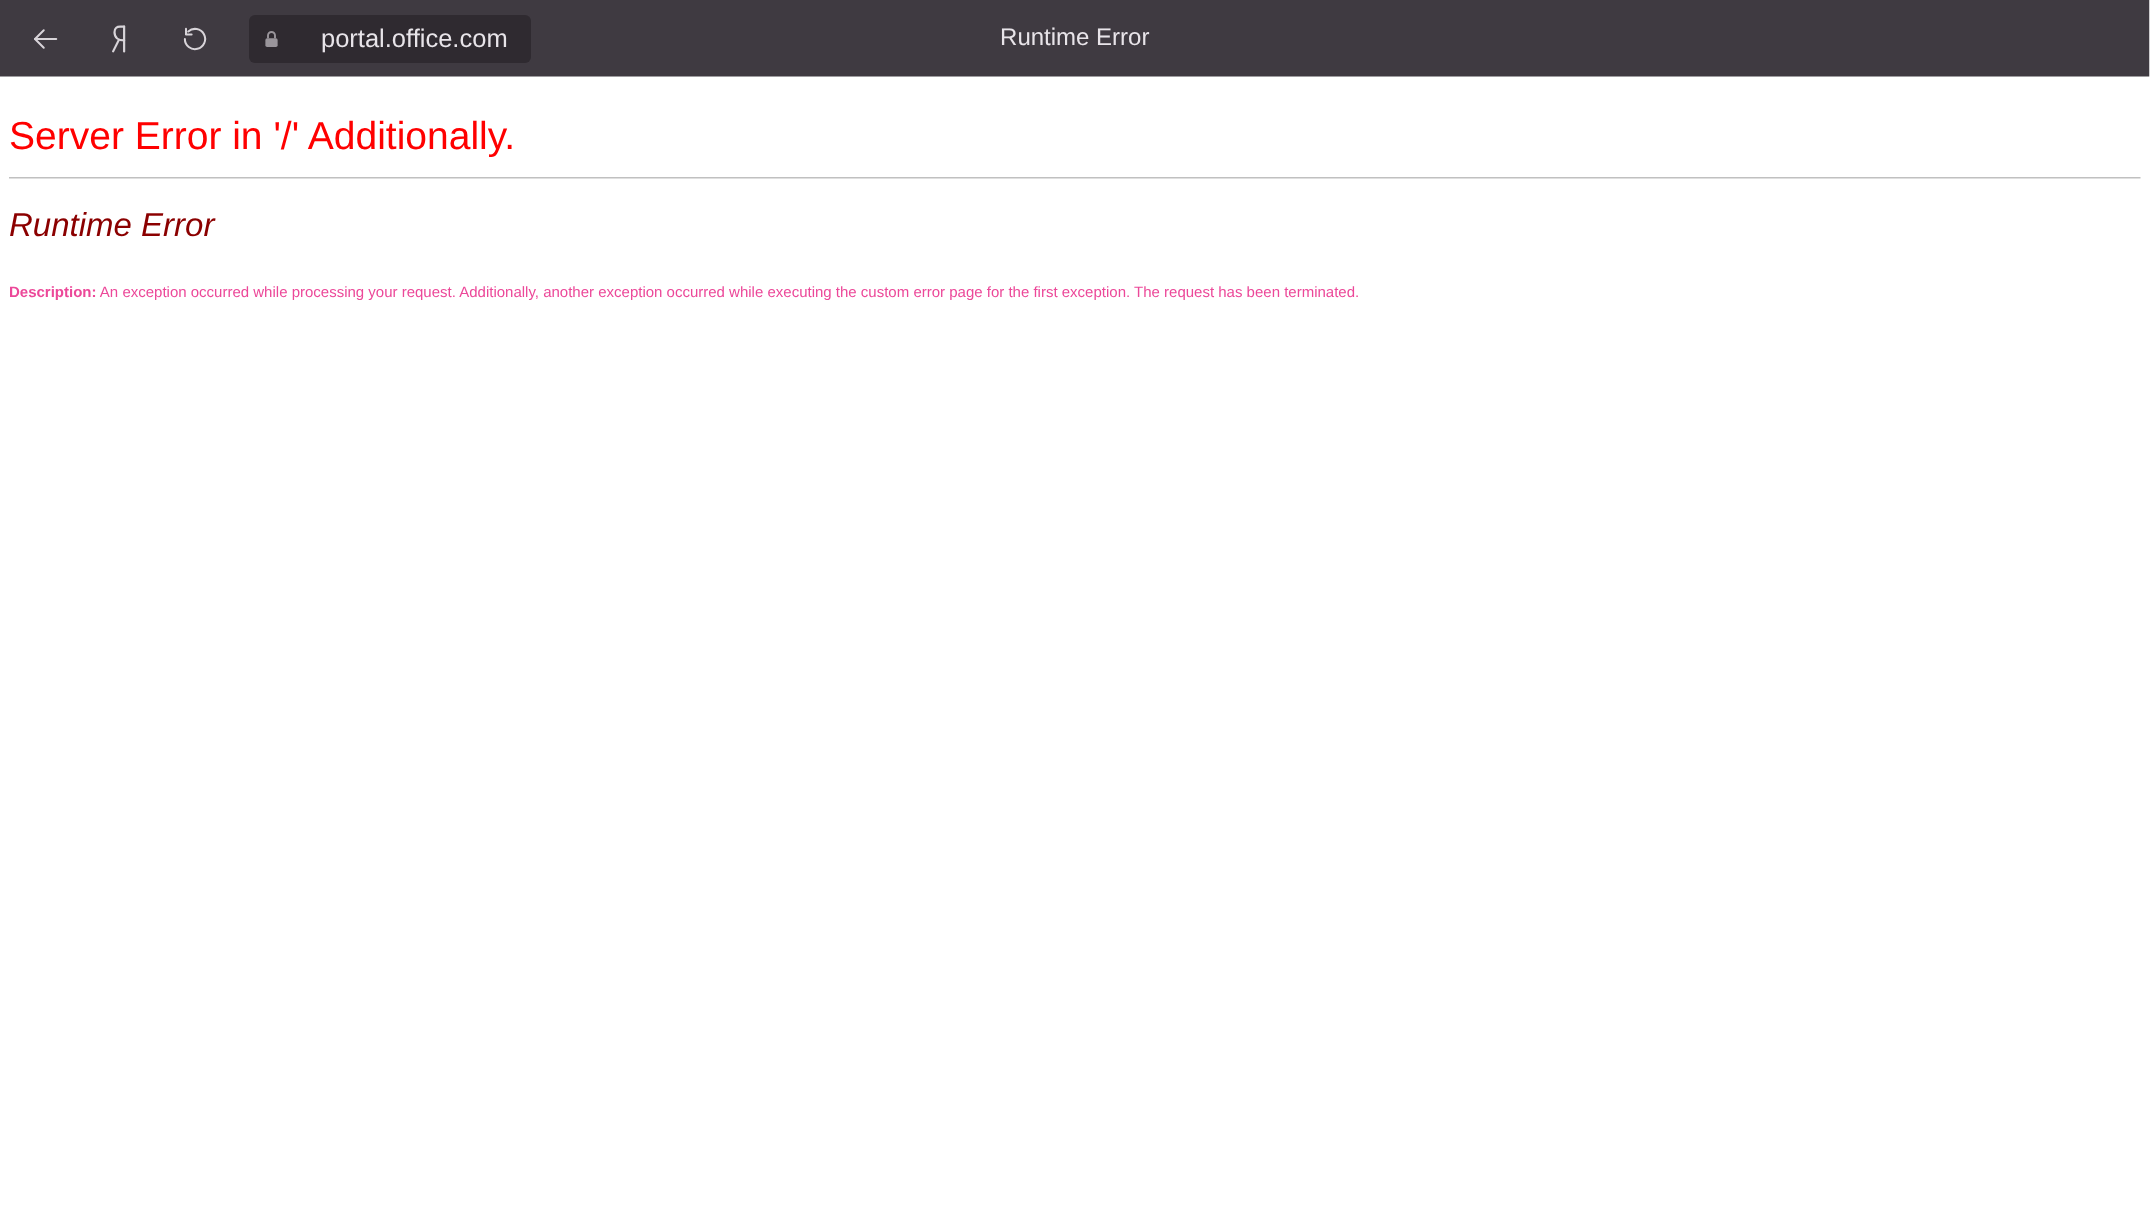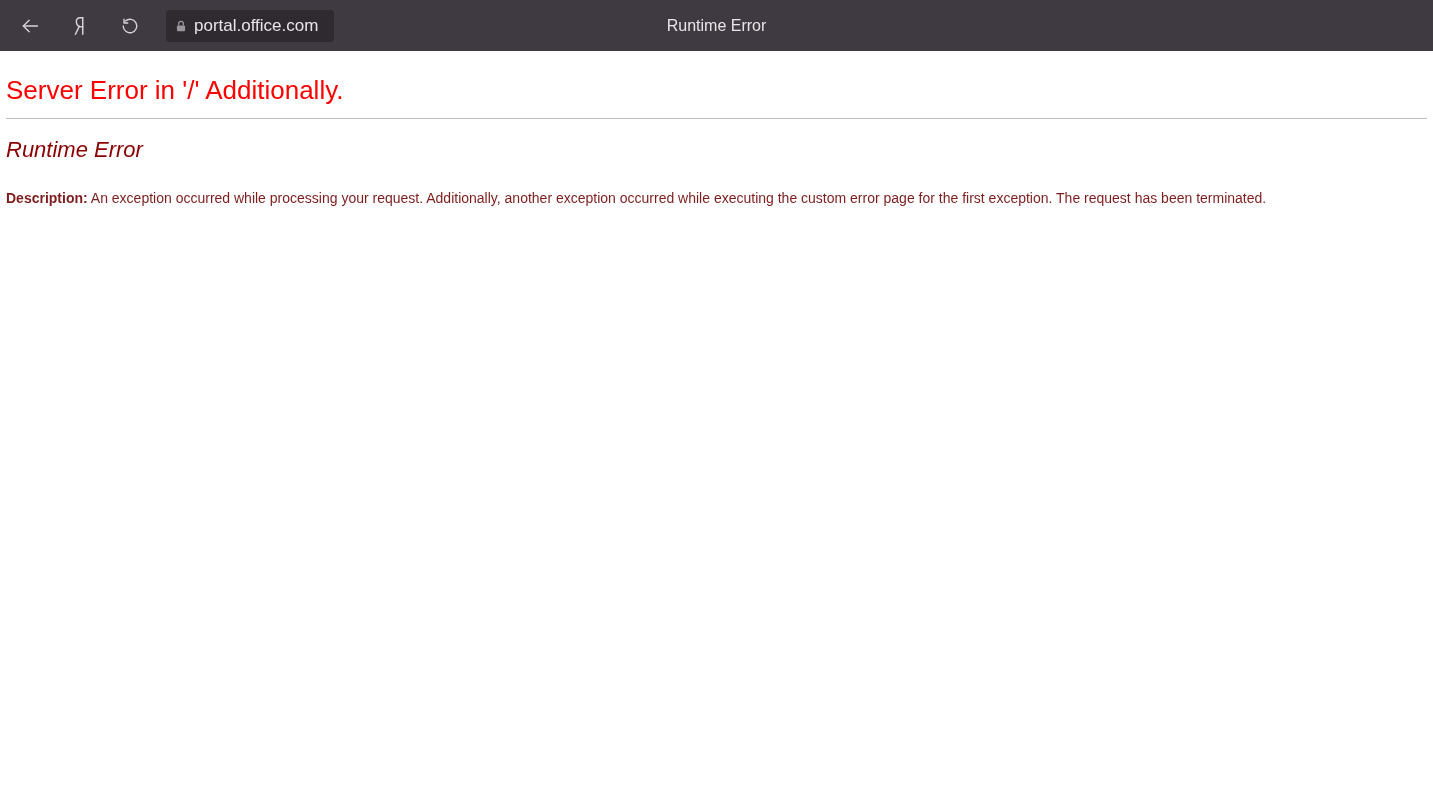--- a/index.html
+++ b/index.html
@@ -28,20 +28,21 @@
     }
     .nav-btn svg { display: block; }
     .address-area {
       display: flex;
       align-items: center;
       background: #2f2a30;
       border-radius: 4px;
       height: 32px;
       padding: 0 8px 0 8px;
       margin-left: 4px;
+      gap: 20px;
     }
     .lock-icon {
       color: #9a959b;
       margin-right: 6px;
       display: flex;
       align-items: center;
     }
     .url-text {
       color: #e8e4e9;
       font-size: 17px;
@@ -76,22 +77,22 @@
     .runtime-heading {
       color: #8b0000;
       font-family: Verdana, Arial, sans-serif;
       font-style: italic;
       font-weight: normal;
       font-size: 22px;
       margin-bottom: 26px;
     }
     .desc-line {
       font-family: Arial, sans-serif;
-      font-size: 14px;
-      color: #7f1d1d;
+      font-size: 10px;
+      color: #ec4899;
       line-height: 1.4;
     }
     .desc-label {
       font-weight: bold;
     }
   </style>
 </head>
 <body>
 
 <div class="browser-chrome">

